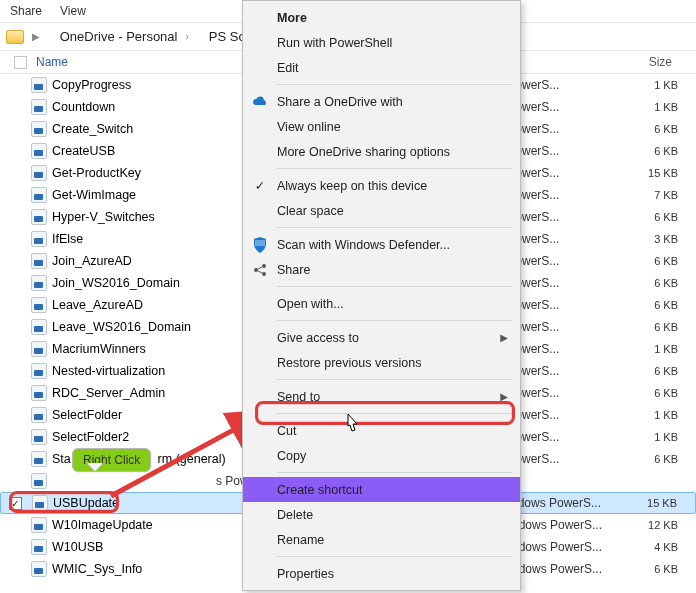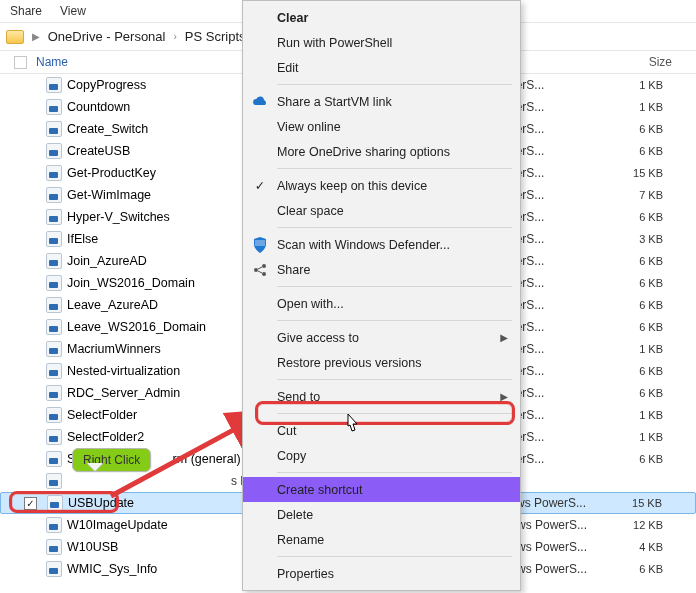--- a/index.html
+++ b/index.html
@@ -3,32 +3,32 @@
 <meta charset="utf-8">
 <style>
   * { box-sizing: border-box; margin: 0; padding: 0; font-family: "Segoe UI", Arial, sans-serif; }
   body { background: #fff; width: 696px; height: 593px; overflow: hidden; font-size: 12px; color: #000; position: relative; }
 
   .tabs { display: flex; gap: 18px; padding: 4px 10px; border-bottom: 1px solid #e5e5e5; }
   .tab { font-size: 12px; color: #333; cursor: default; }
 
   .breadcrumb-bar { display: flex; align-items: center; padding: 6px 6px; border-bottom: 1px solid #e5e5e5; gap: 6px; }
   .folder-glyph { width: 18px; height: 14px; background: linear-gradient(#ffe9a6,#f7c64a); border: 1px solid #d9a93c; border-radius: 2px; position: relative; }
-  .crumb { font-size: 13px; color: #222; }
+  .crumb { font-size: 13px; color: #222; margin-left: 12px; }
   .chevron { color: #888; font-size: 10px; padding: 0 2px; }
 
   .headers { display: flex; align-items: center; padding: 4px 14px; border-bottom: 1px solid #e5e5e5; color: #555; font-size: 12px; }
   .col-check { width: 22px; display:flex; align-items:center; }
   .col-name { flex: 1; color:#2a5db0; }
   .col-date { width: 140px; }
   .col-type { width: 120px; }
   .col-size { width: 70px; text-align: right; padding-right: 10px; }
 
   .file-list { overflow: hidden; }
-  .row { display: flex; align-items: center; padding: 2px 23px; height: 22px; white-space: nowrap; }
+  .row { display: flex; align-items: center; padding: 2px 8px; height: 22px; white-space: nowrap; }
   .row .col-check { width: 22px; display:flex; align-items:center; }
   .row .icon { width: 18px; margin-right: 4px; display:flex; align-items:center; justify-content:center; }
   .row-name { flex: 1; font-size: 12.5px; }
   .row-date { width: 140px; font-size: 12px; color:#333; }
   .row-type { width: 120px; font-size: 12px; color:#333; overflow:hidden; text-overflow:ellipsis; }
   .row-size { width: 70px; text-align: right; padding-right: 10px; font-size: 11px; color:#333; }
   .row.selected { background: #cde8ff; border: 1px solid #7ab7e8; border-radius: 2px; }
   .row.ghost-covered .row-date, .row.ghost-covered .status { visibility: hidden; }
   .status { width: 24px; display:flex; align-items:center; justify-content:center; }
 
@@ -366,36 +366,36 @@
   <defs>
     <marker id="ah" markerWidth="9" markerHeight="8" refX="7" refY="4" orient="auto">
       <polygon points="0,0 9,4 0,8" fill="#e03a3a"></polygon>
     </marker>
   </defs>
   <line x1="6" y1="104" x2="158" y2="22" stroke="#e03a3a" stroke-width="5" marker-end="url(#ah)"></line>
 </svg>
 
 <div class="context-menu">
   <div class="cm-item bold">
-      <span>Clear</span>
+      <span>More</span>
     </div>
   <div class="cm-item">
       <span>Run with PowerShell</span>
     </div>
   <div class="cm-item">
       <span>Edit</span>
     </div>
   <div class="cm-sep"></div>
   <div class="cm-item">
     <span class="cm-icon">
       <svg width="16" height="12" viewBox="0 0 16 12">
           <path d="M4 9a3 3 0 0 1 .3-6A4 4 0 0 1 12 4a3 3 0 0 1 1 5H4z" fill="#2175c9"></path>
         </svg>
     </span>
-    <span>Share a StartVM link</span>
+    <span>Share a OneDrive with</span>
   </div>
   <div class="cm-item">
       <span>View online</span>
     </div>
   <div class="cm-item">
       <span>More OneDrive sharing options</span>
     </div>
   <div class="cm-sep"></div>
   <div class="cm-item">
     <span class="cm-icon">✓</span>

